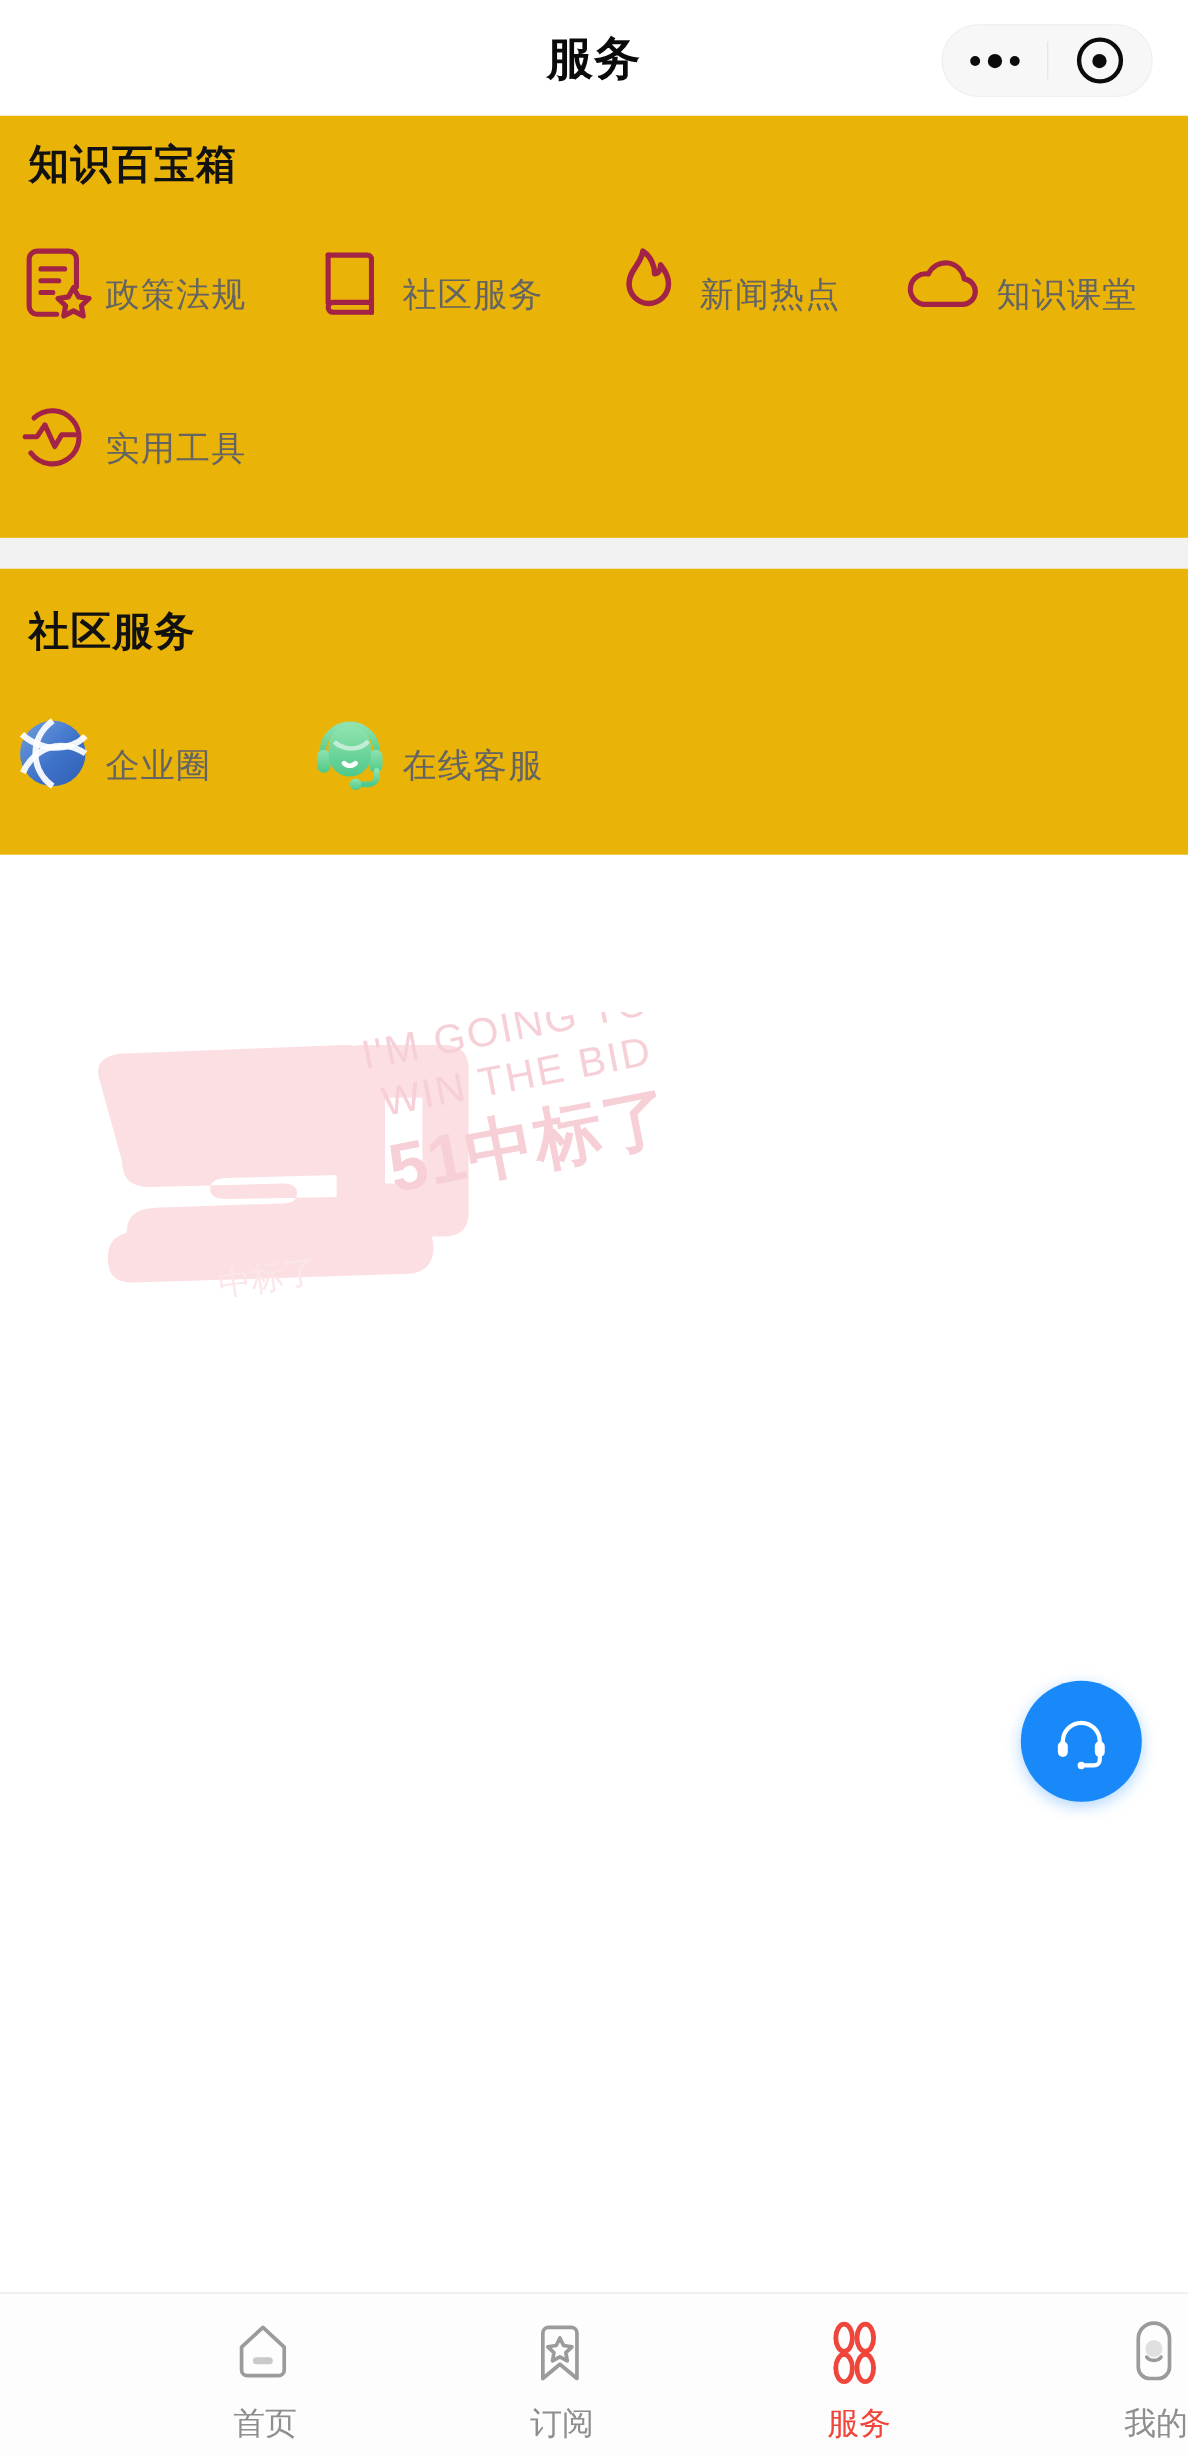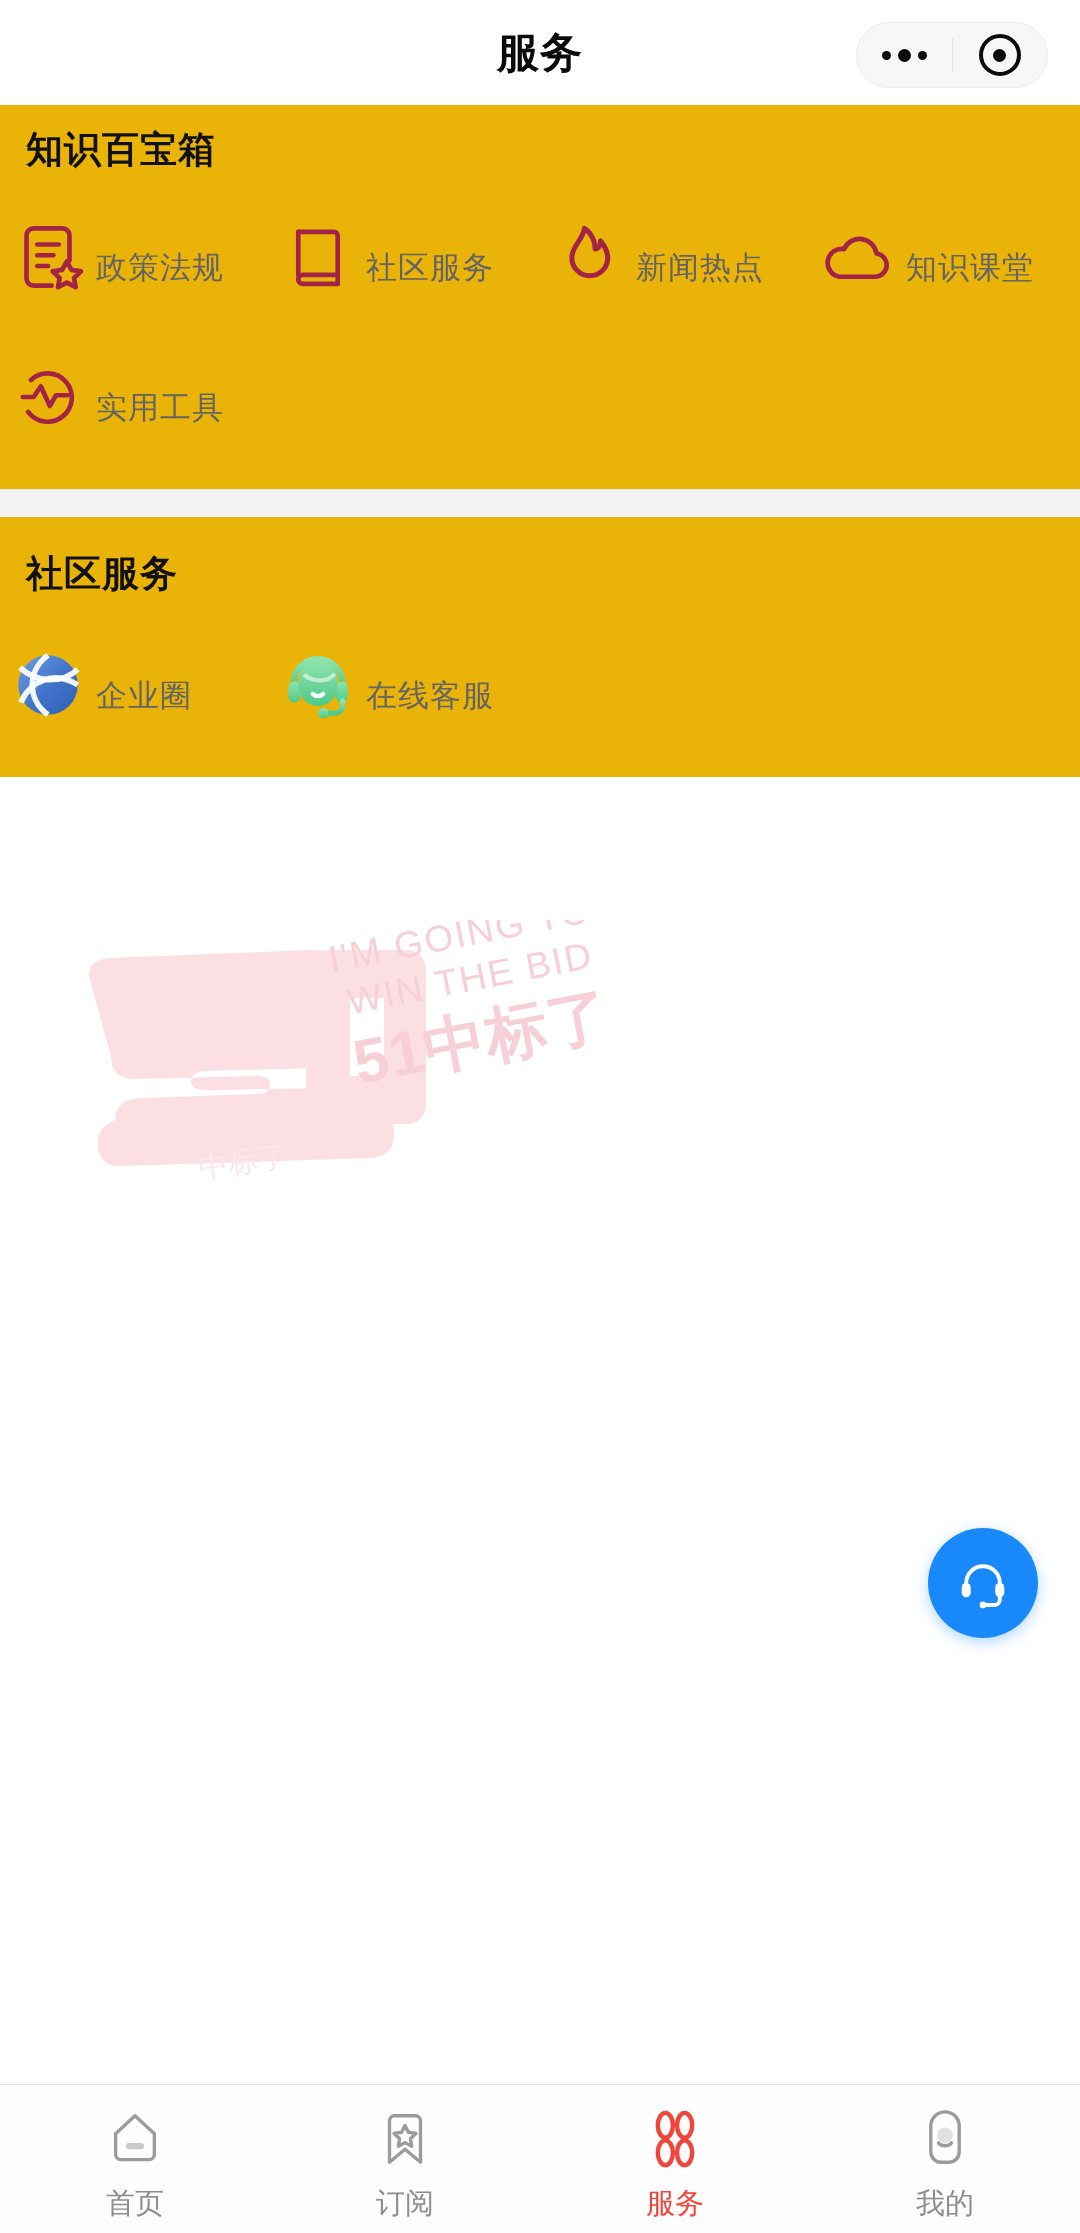--- a/index.html
+++ b/index.html
@@ -111,21 +111,21 @@
   
   .tabbar{
     position:absolute;left:0;bottom:0;
     width:1080px;height:148px;
     background:#fdfdfd;
     border-top:1px solid #e4e4e4;
     display:flex;
   }
   .tab{
     flex:1;
-    display:flex;flex-direction:column;align-items:center;justify-content:center;
+    display:flex;flex-direction:column;align-items:flex-end;justify-content:center;
     padding-top:6px;
   }
   .tab-icon{height:78px;display:flex;align-items:center;justify-content:center;}
   .tab-label{
     margin-top:6px;
     font-size:29px;
     color:#8e8e8e;
   }
   .tab.active .tab-label{color:#f0453a;}
 </style>

